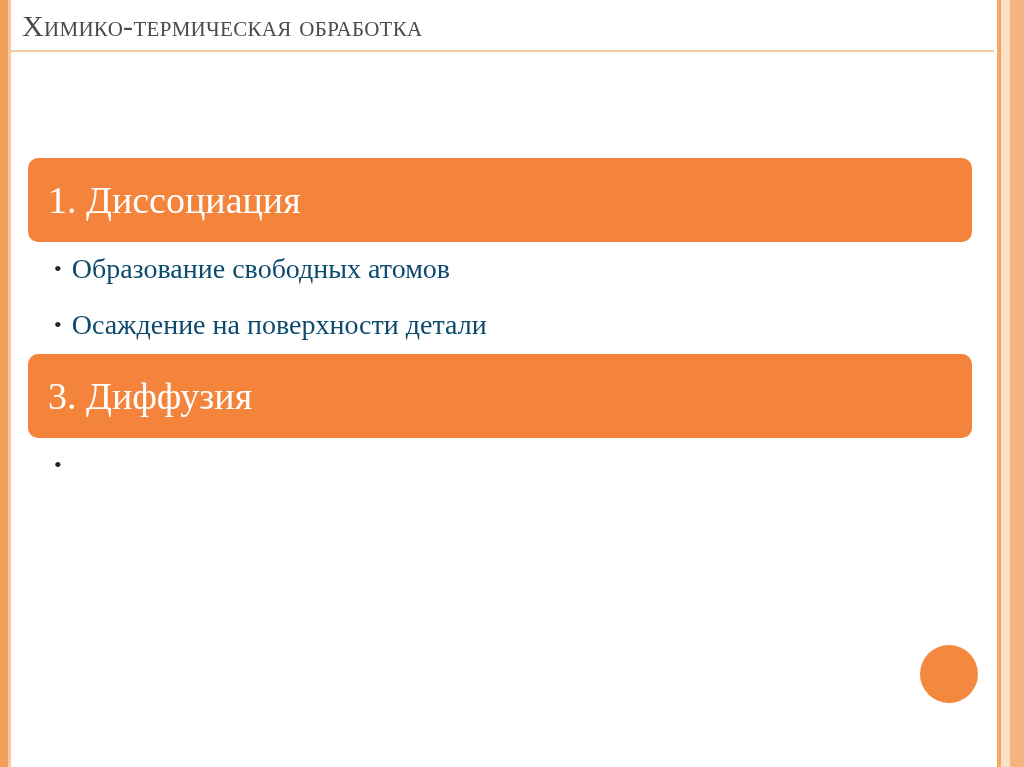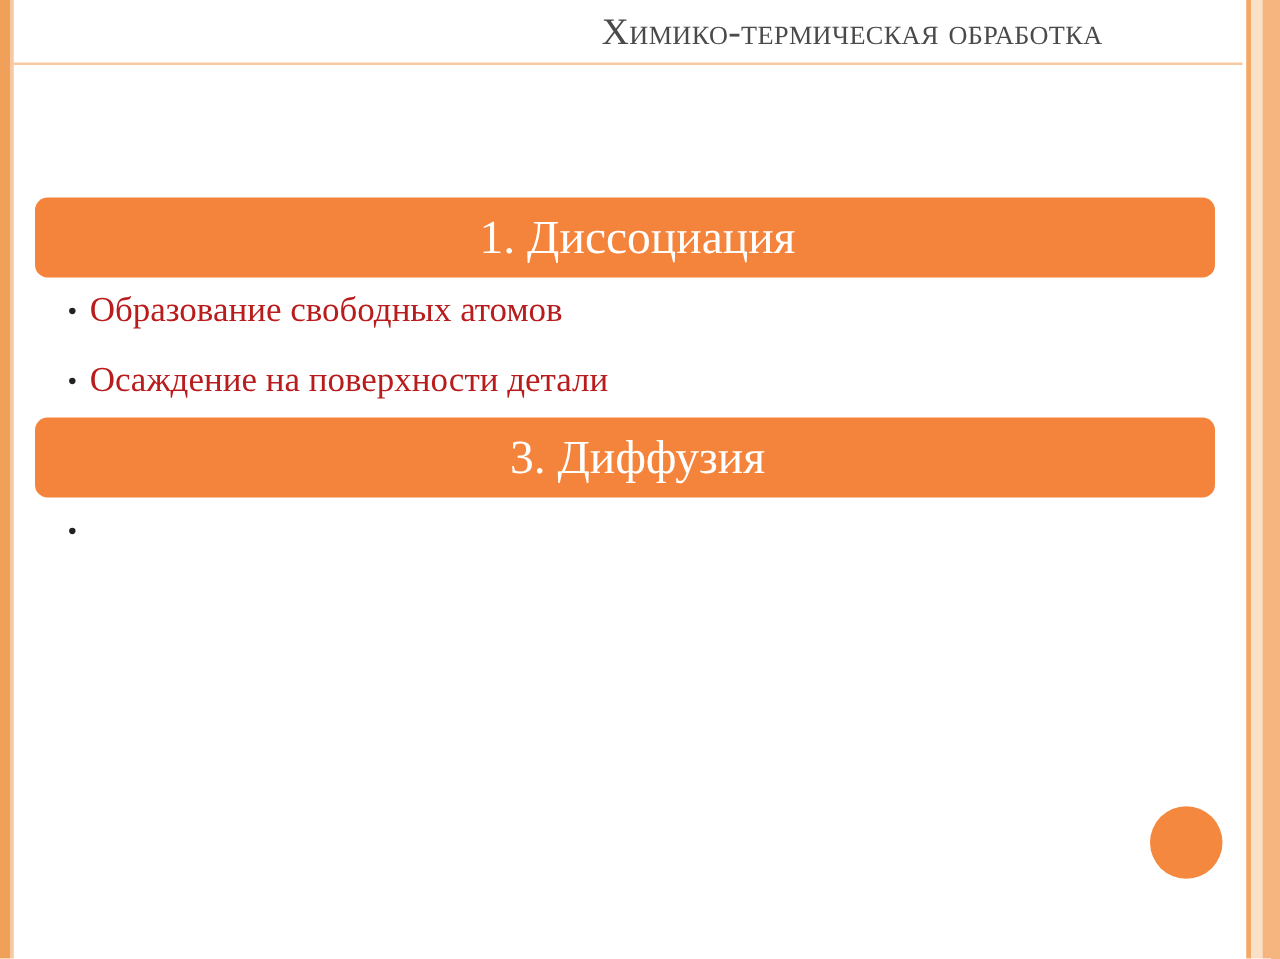--- a/index.html
+++ b/index.html
@@ -61,46 +61,44 @@
     position: absolute;
     left: 22px;
     top: 6px;
     width: 860px;
     font-size: 30px;
     line-height: 40px;
     color: #4a4a4a;
     font-variant: small-caps;
     letter-spacing: 0.3px;
     white-space: nowrap;
-    text-align: right;
   }
   .title-rule {
     position: absolute;
     left: 11px;
     top: 50px;
     width: 983px;
     height: 2px;
     background: #f7c9a3;
   }
   .content {
     position: absolute;
     left: 28px;
     top: 158px;
     width: 944px;
   }
   .band {
     background: #f4843c;
     border-radius: 10px;
-    height: 64px;
+    height: 84px;
     display: flex;
     align-items: center;
     padding-left: 20px;
     box-sizing: border-box;
     color: #ffffff;
-    justify-content: center;
   }
   .band-text {
     font-size: 38px;
     line-height: 42px;
     color: #ffffff;
     font-weight: normal;
   }
   .sub {
     display: flex;
     align-items: flex-start;
@@ -109,21 +107,21 @@
   }
   .bullet {
     color: #222222;
     font-size: 22px;
     line-height: 34px;
     margin-right: 10px;
   }
   .sub-text {
     font-size: 28px;
     line-height: 34px;
-    color: #b91c1c;
+    color: #0c4a6e;
   }
   .dot {
     position: absolute;
     left: 920px;
     top: 645px;
     width: 58px;
     height: 58px;
     border-radius: 50%;
     background: #f4883f;
   }

